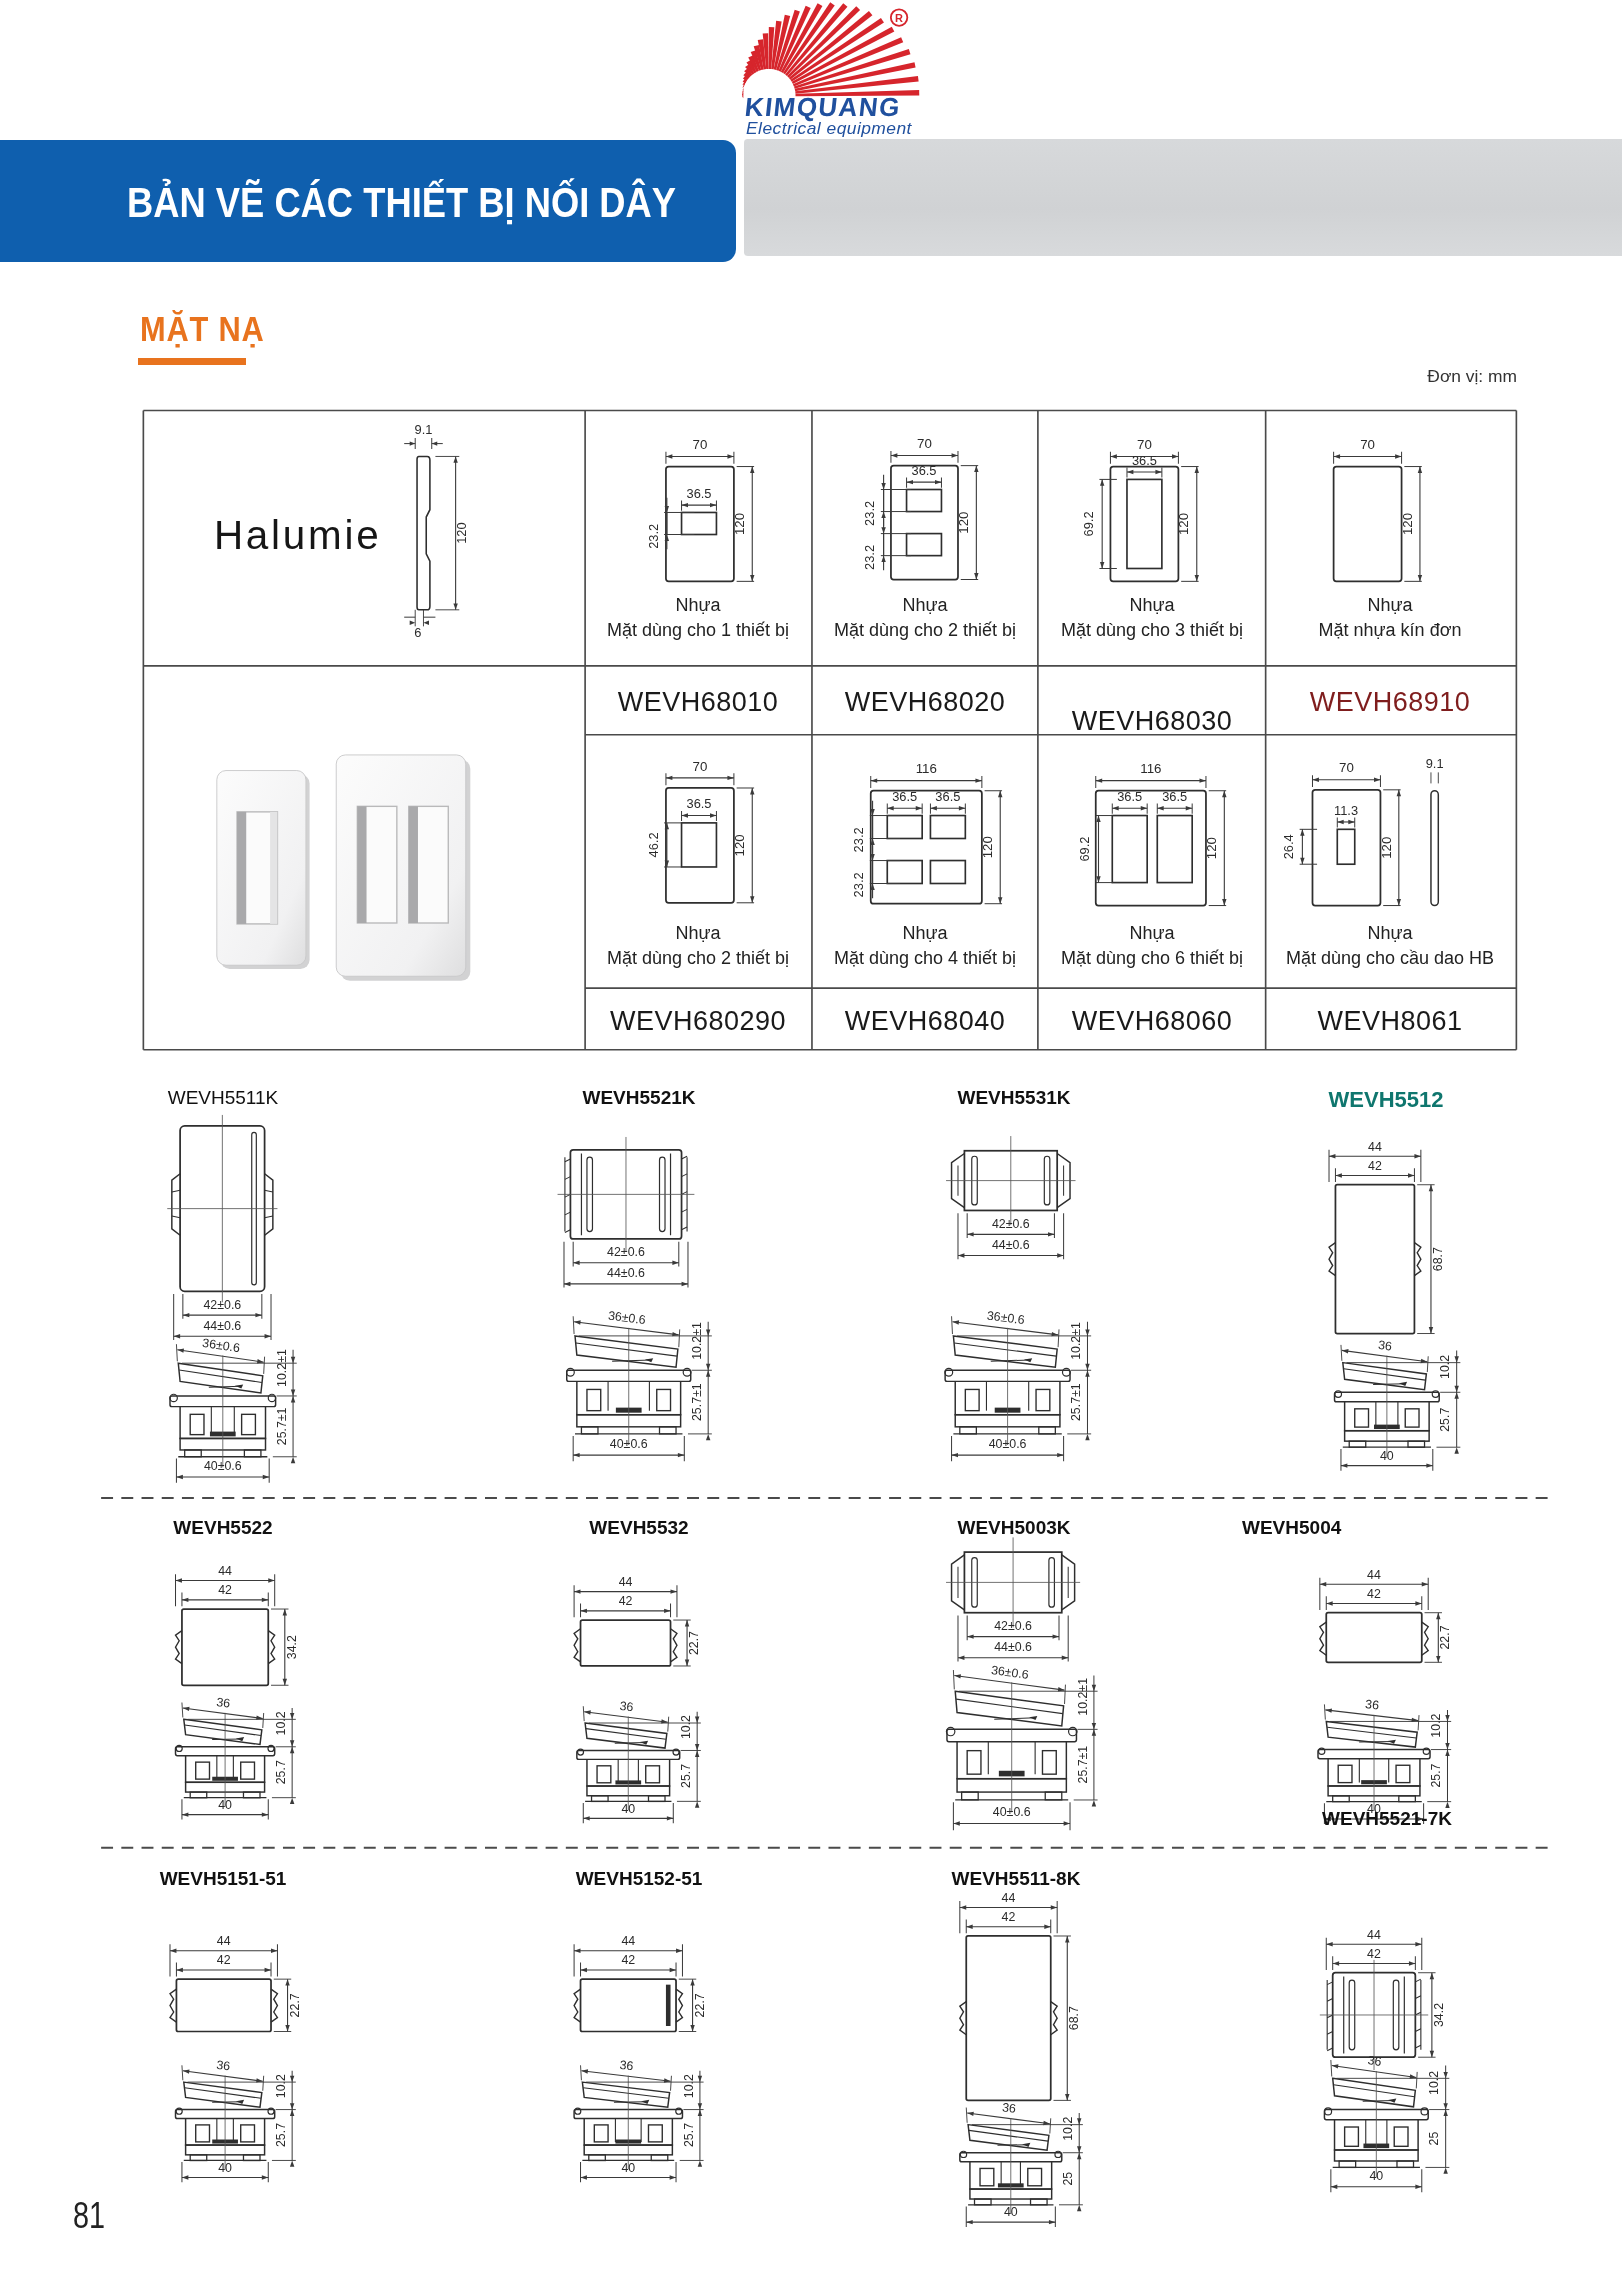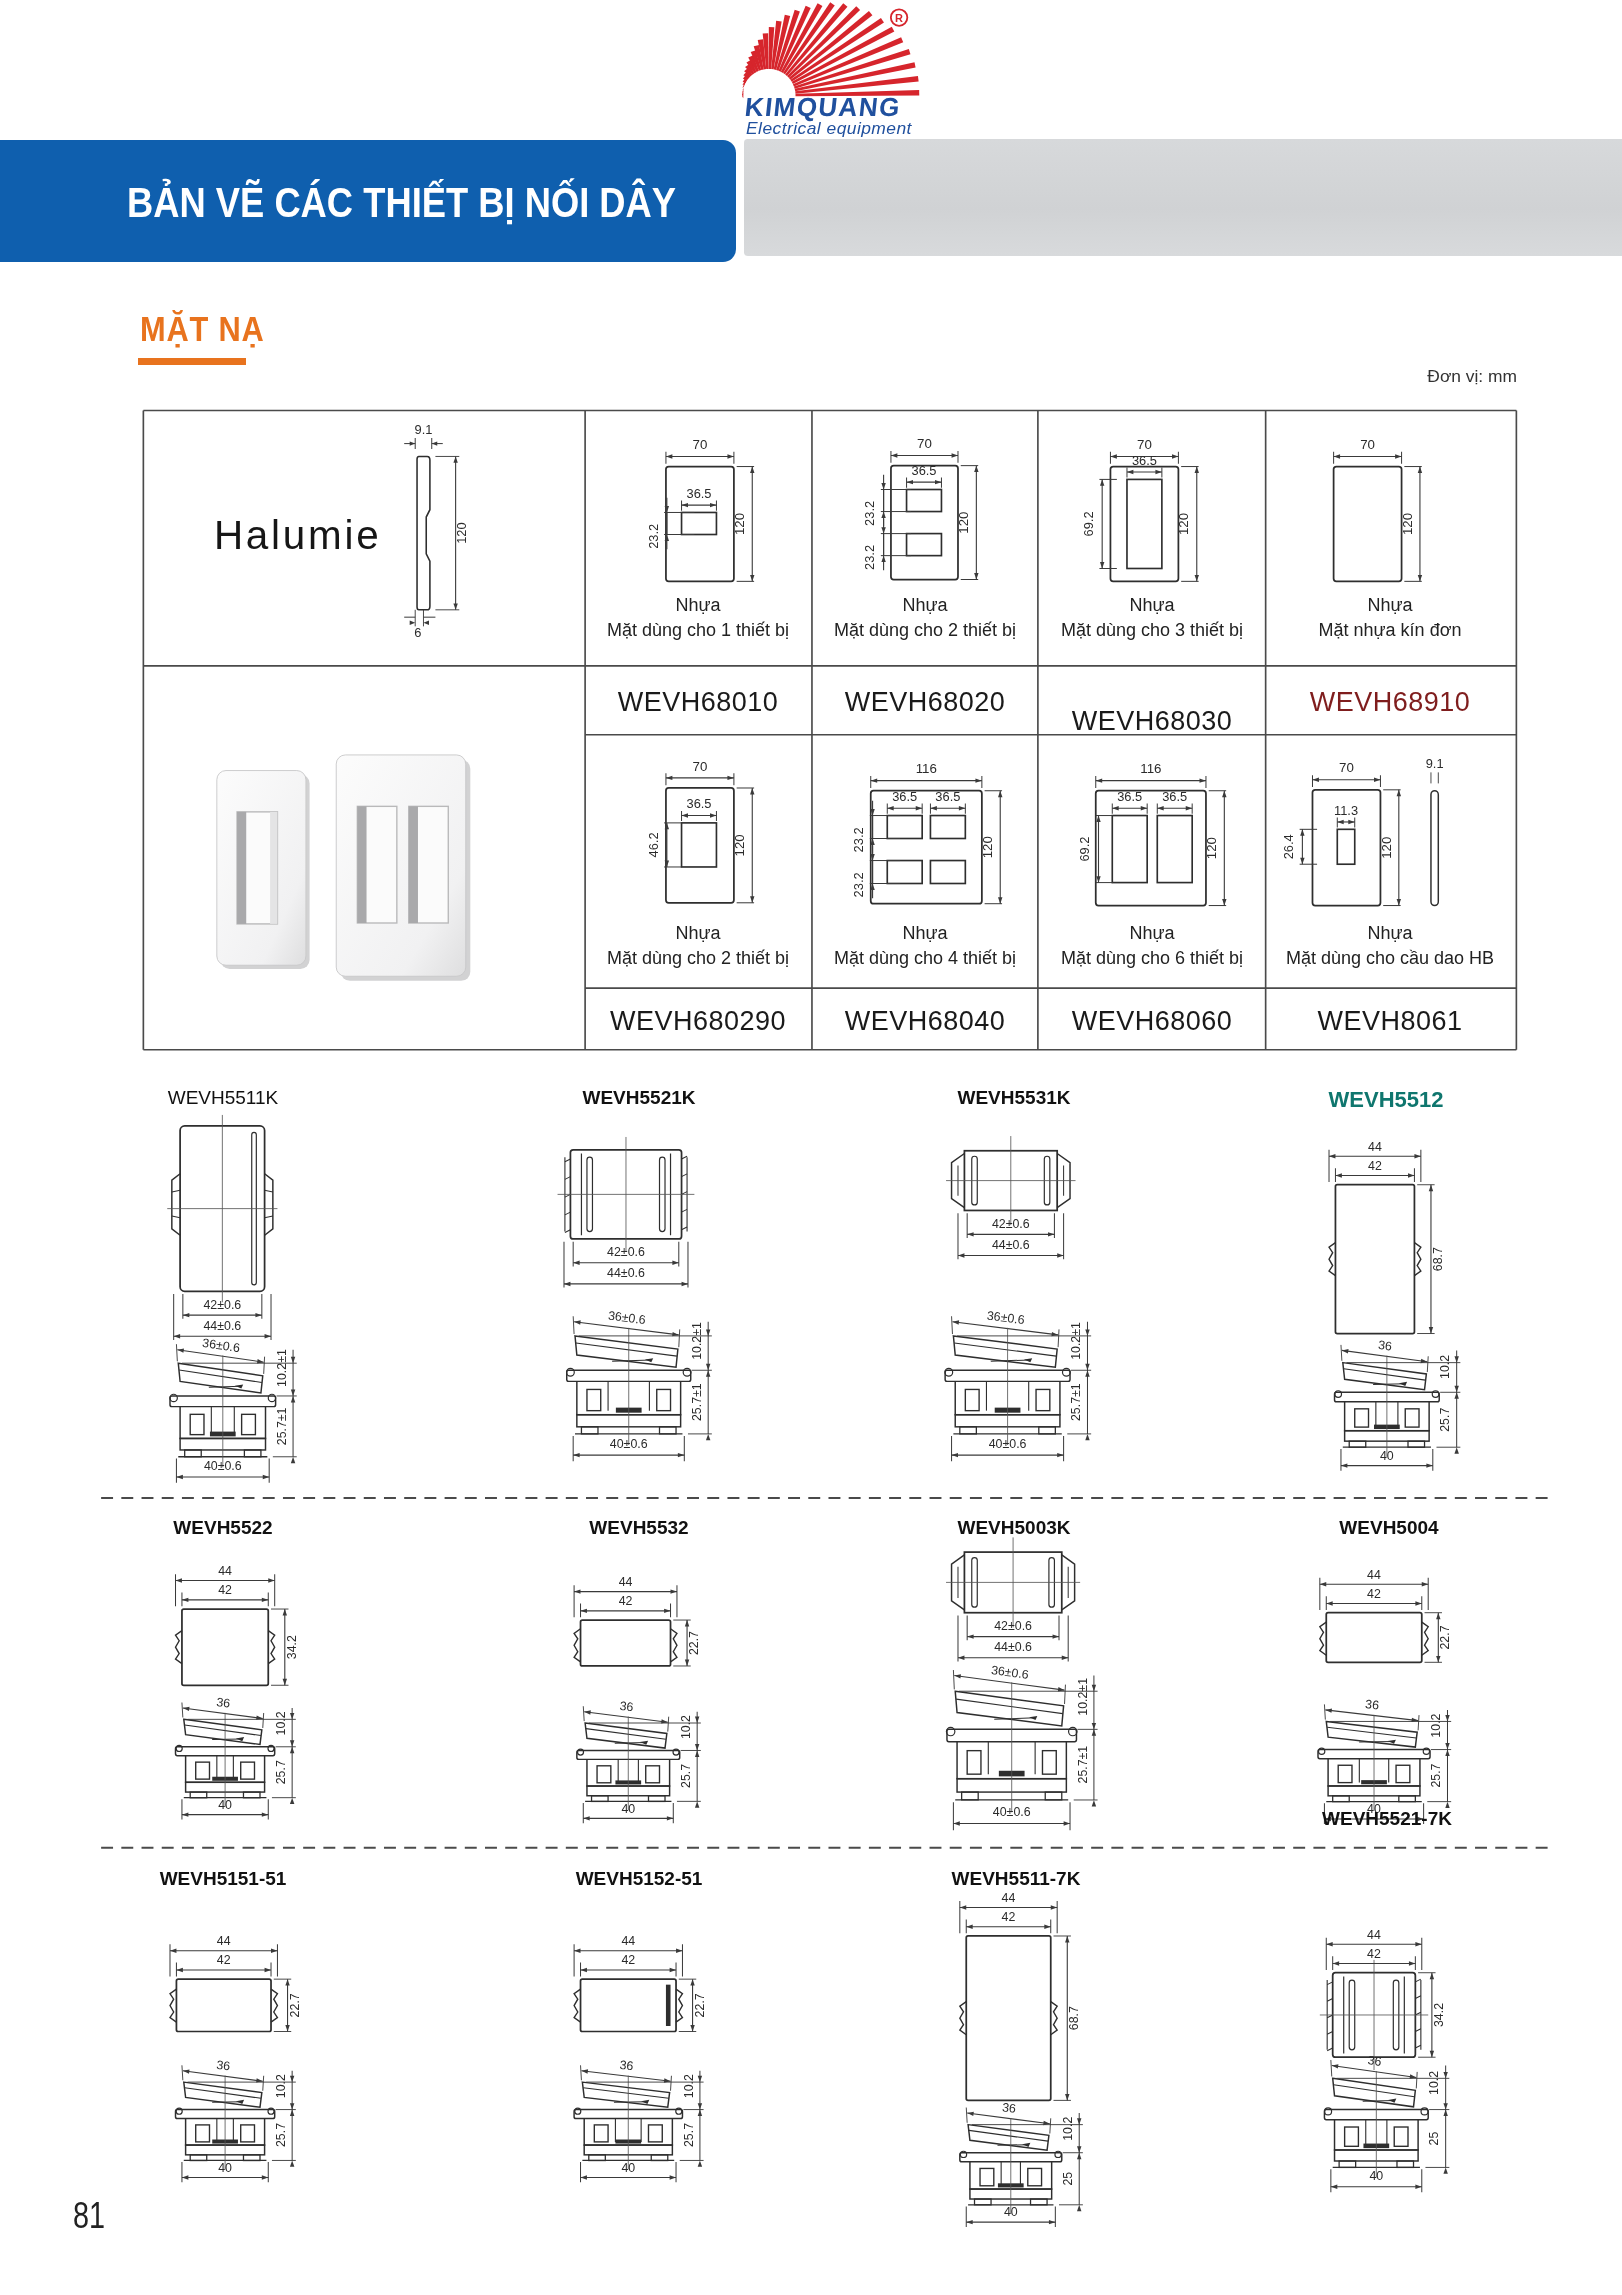--- a/index.html
+++ b/index.html
@@ -1234,24 +1234,24 @@
 <div class="abs" style="left:867px;top:1087px;width:294px;text-align:center;font-size:19px;font-weight:bold;color:#111">WEVH5531K</div>
 
 <div class="abs" style="left:1239px;top:1087px;width:294px;text-align:center;font-size:22px;font-weight:bold;color:#0f766e">WEVH5512</div>
 
 <div class="abs" style="left:76px;top:1517px;width:294px;text-align:center;font-size:19px;font-weight:bold;color:#111">WEVH5522</div>
 
 <div class="abs" style="left:492px;top:1517px;width:294px;text-align:center;font-size:19px;font-weight:bold;color:#111">WEVH5532</div>
 
 <div class="abs" style="left:867px;top:1517px;width:294px;text-align:center;font-size:19px;font-weight:bold;color:#111">WEVH5003K</div>
 
-<div class="abs" style="left:1242px;top:1517px;width:294px;text-align:center;font-size:19px;font-weight:bold;color:#111">WEVH5004</div>
+<div class="abs" style="left:1242px;top:1517px;width:294px;text-align:left;font-size:19px;font-weight:bold;color:#111">WEVH5004</div>
 
 <div class="abs" style="left:76px;top:1868px;width:294px;text-align:center;font-size:19px;font-weight:bold;color:#111">WEVH5151-51</div>
 
 <div class="abs" style="left:492px;top:1868px;width:294px;text-align:center;font-size:19px;font-weight:bold;color:#111">WEVH5152-51</div>
 
-<div class="abs" style="left:869px;top:1868px;width:294px;text-align:center;font-size:19px;font-weight:bold;color:#111">WEVH5511-7K</div>
+<div class="abs" style="left:869px;top:1868px;width:294px;text-align:center;font-size:19px;font-weight:bold;color:#111">WEVH5511-8K</div>
 
 <div class="abs" style="left:1240px;top:1808px;width:294px;text-align:center;font-size:19px;font-weight:bold;color:#111">WEVH5521-7K</div>
 
 <div class="abs" style="left:73px;top:2195px;font-size:36px;color:#222;transform:scaleX(0.8);transform-origin:left">81</div>
 </div>
 
 </body></html>

